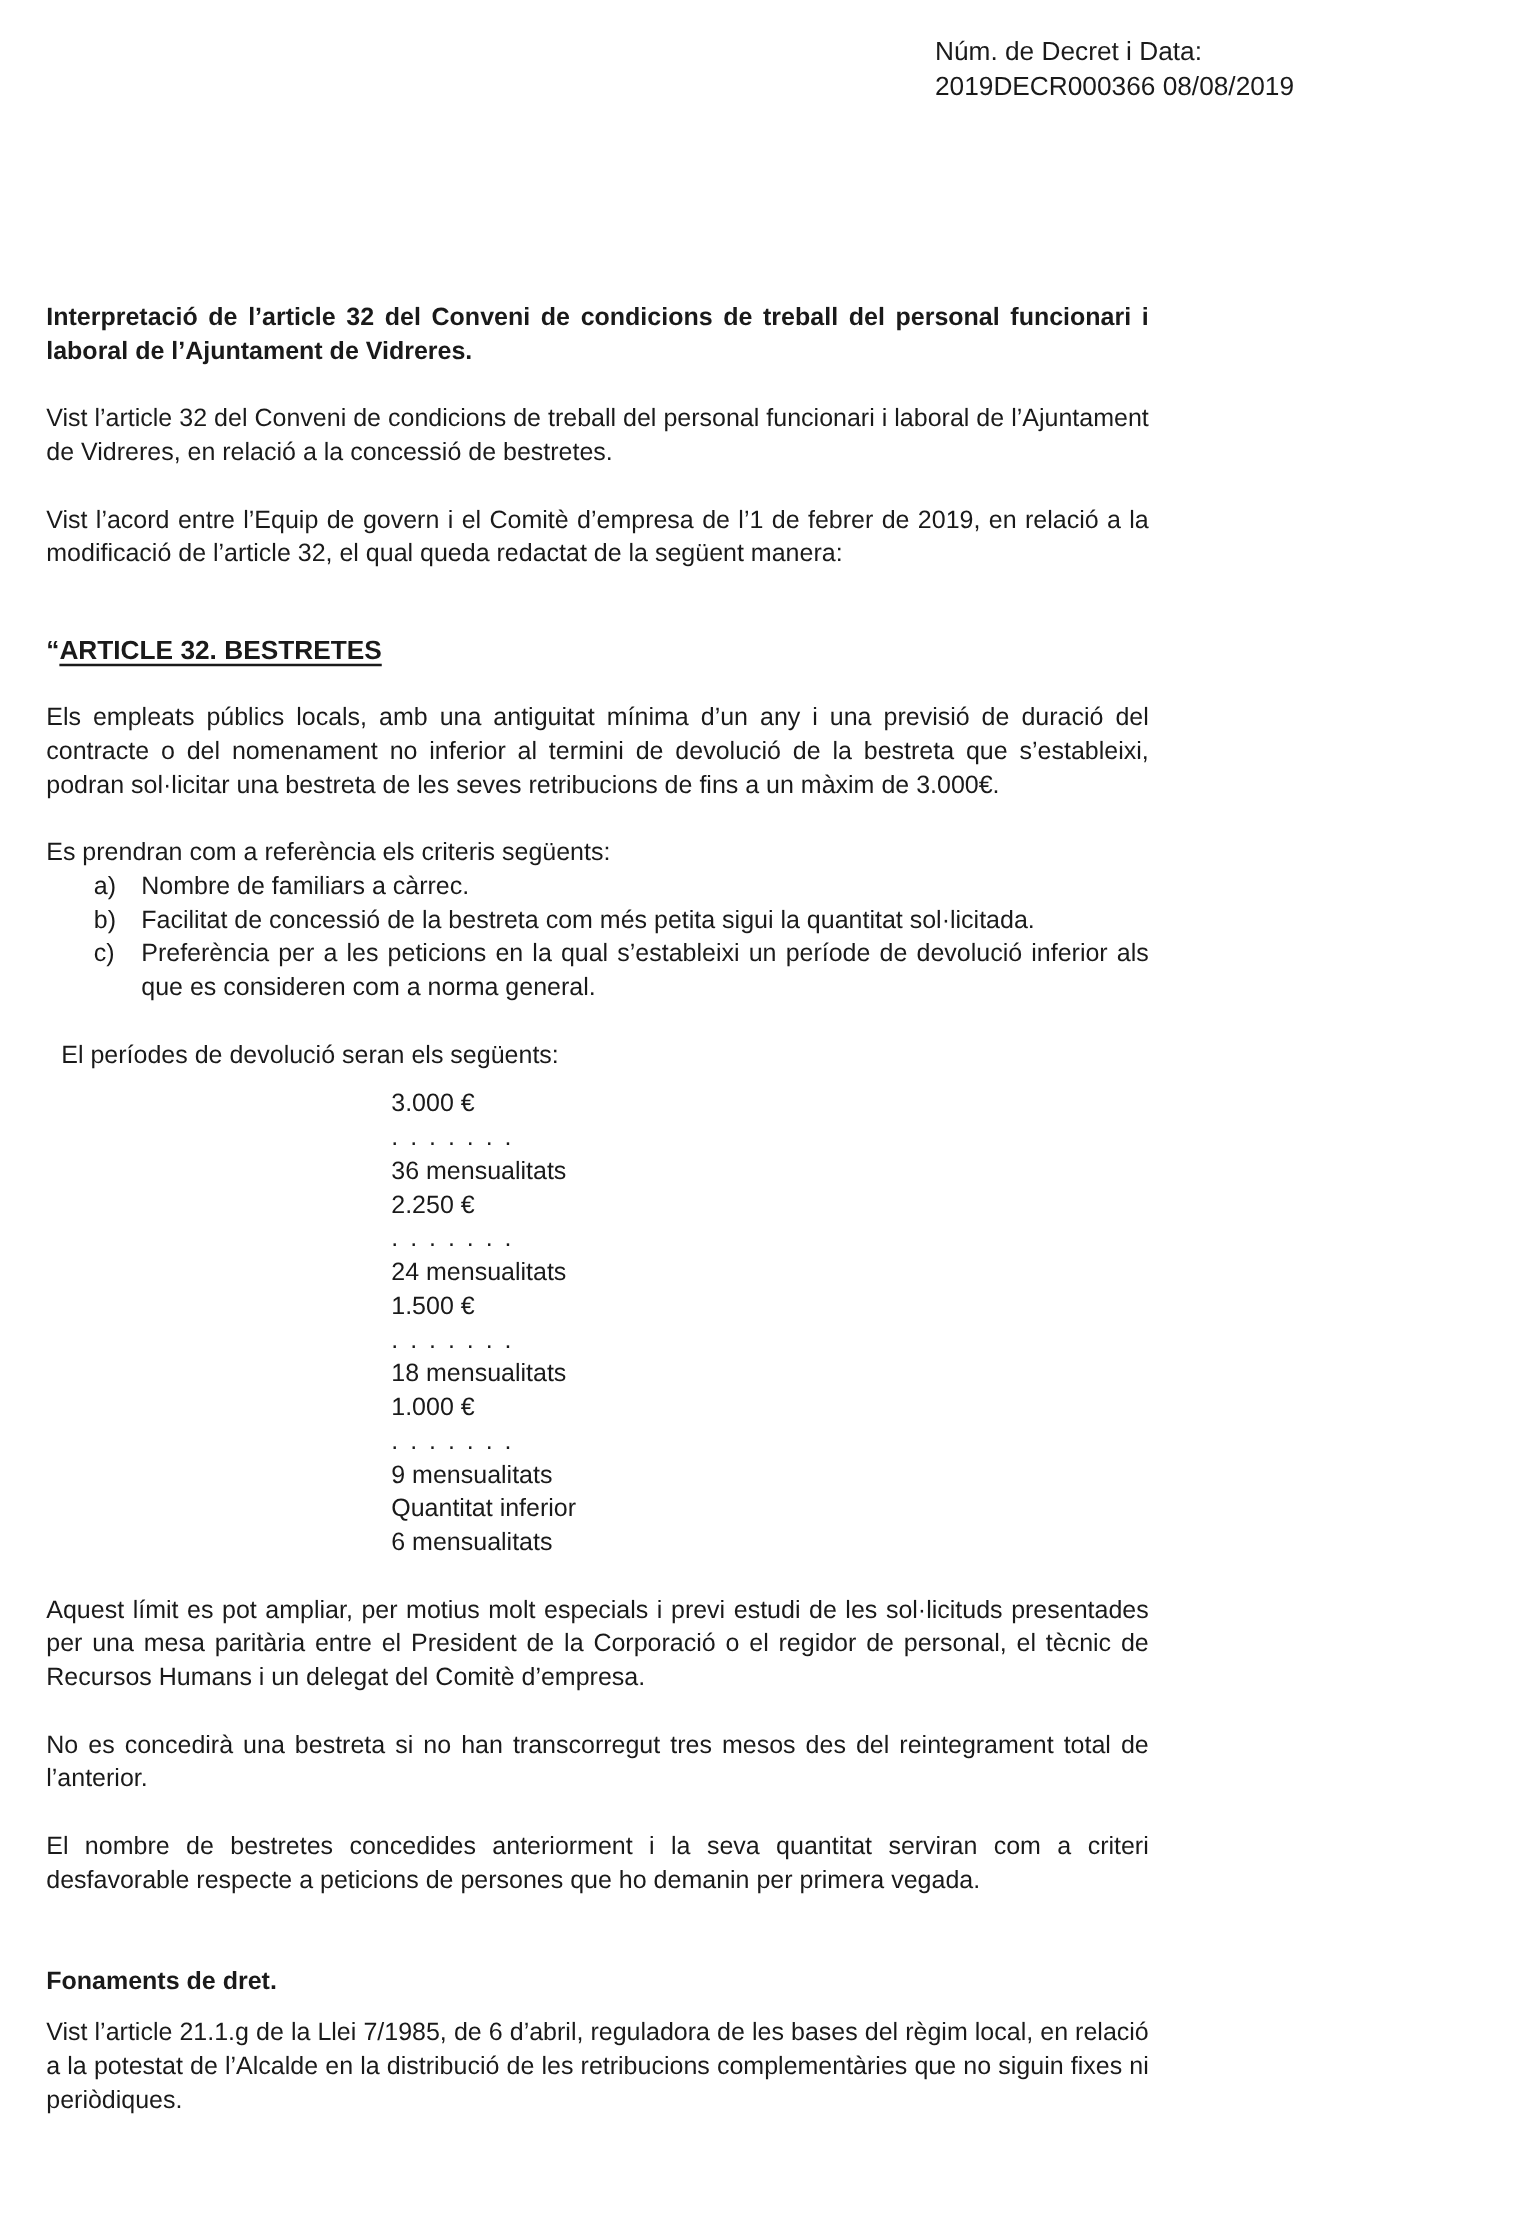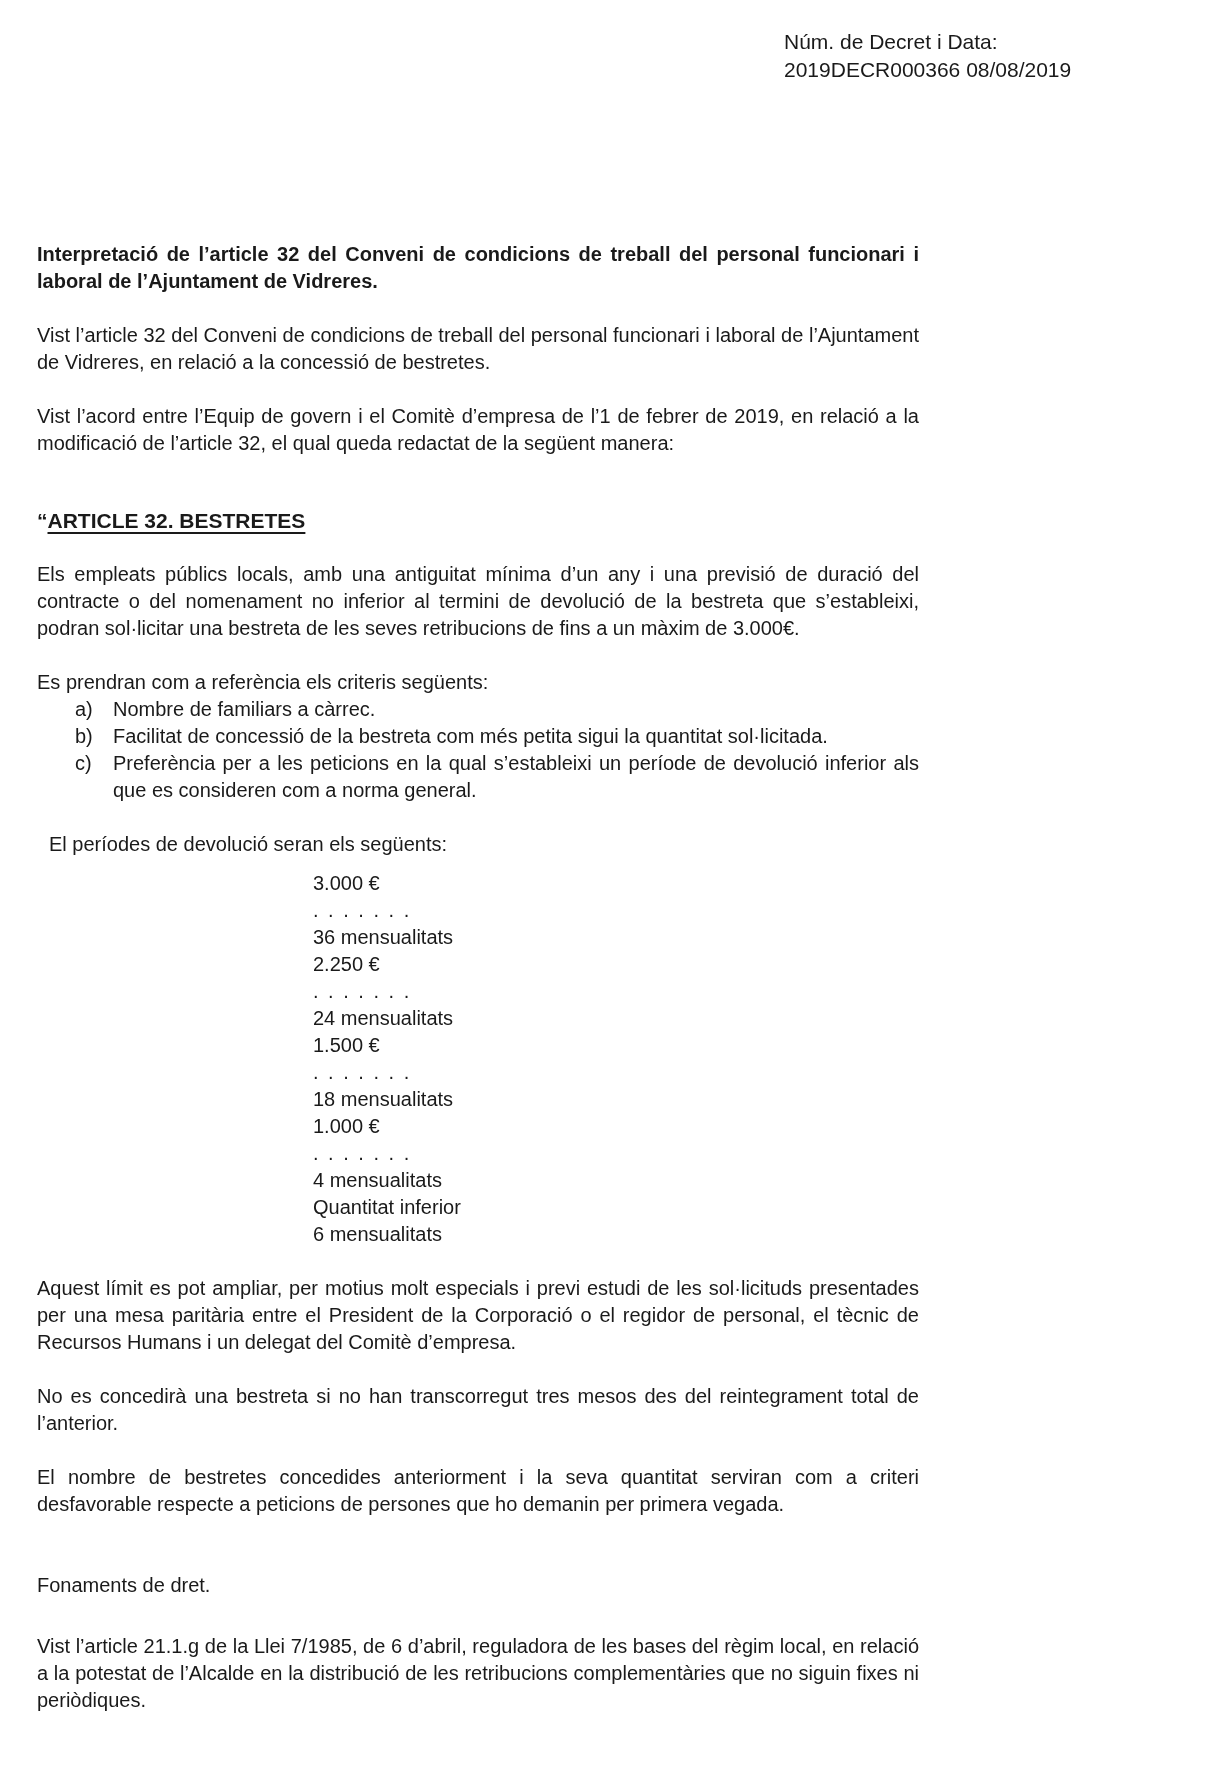--- a/index.html
+++ b/index.html
@@ -14,21 +14,21 @@
     margin: 0 auto;
     background: #ffffff;
     color: #1a1a1a;
     font-family: "Liberation Sans", "DejaVu Sans", sans-serif;
     font-size: 20px;
     line-height: 27px;
     overflow: hidden;
   }
   .decree-header {
     position: absolute;
-    left: 784px;
+    left: 748px;
     top: 28px;
     font-size: 21px;
     line-height: 28px;
     white-space: nowrap;
   }
   .content {
     position: absolute;
     left: 37px;
     top: 241px;
     width: 882px;
@@ -69,22 +69,22 @@
   }
   .periods { margin-bottom: 27px; }
   .periods-intro { margin: 12px; }
   .period-table { margin-left: 276px; }
   .period-row { display: flex; flex-direction: column; }
   .period-amount { width: 118px; white-space: nowrap; }
   .period-row.row-wide .period-amount { width: 210px; }
   .period-dots { width: 92px; white-space: nowrap; letter-spacing: 2px; }
   .period-months { white-space: nowrap; }
   .section-heading {
-    font-weight: normal;
-    margin: 54px 0 34px 0;
+    font-weight: bold;
+    margin: 54px 0 14px 0;
   }
 </style>
 </head>
 <body>
 
 <div class="page">
 
   <div class="decree-header">
     <div>Núm. de Decret i Data:</div>
     <div>2019DECR000366 08/08/2019</div>
@@ -132,21 +132,21 @@
           <span class="period-months">24 mensualitats</span>
         </div>
         <div class="period-row">
           <span class="period-amount">1.500 €</span>
           <span class="period-dots">. . . . . . .</span>
           <span class="period-months">18 mensualitats</span>
         </div>
         <div class="period-row">
           <span class="period-amount">1.000 €</span>
           <span class="period-dots">. . . . . . .</span>
-          <span class="period-months">4 mensualitats</span>
+          <span class="period-months">9 mensualitats</span>
         </div>
         <div class="period-row row-wide">
           <span class="period-amount">Quantitat inferior</span>
 
           <span class="period-months">6 mensualitats</span>
         </div>
       </div>
     </div>
 
     <p class="para">Aquest límit es pot ampliar, per motius molt especials i previ estudi de les sol·licituds presentades per una mesa paritària entre el President de la Corporació o el regidor de personal, el tècnic de Recursos Humans i un delegat del Comitè d’empresa.</p>

